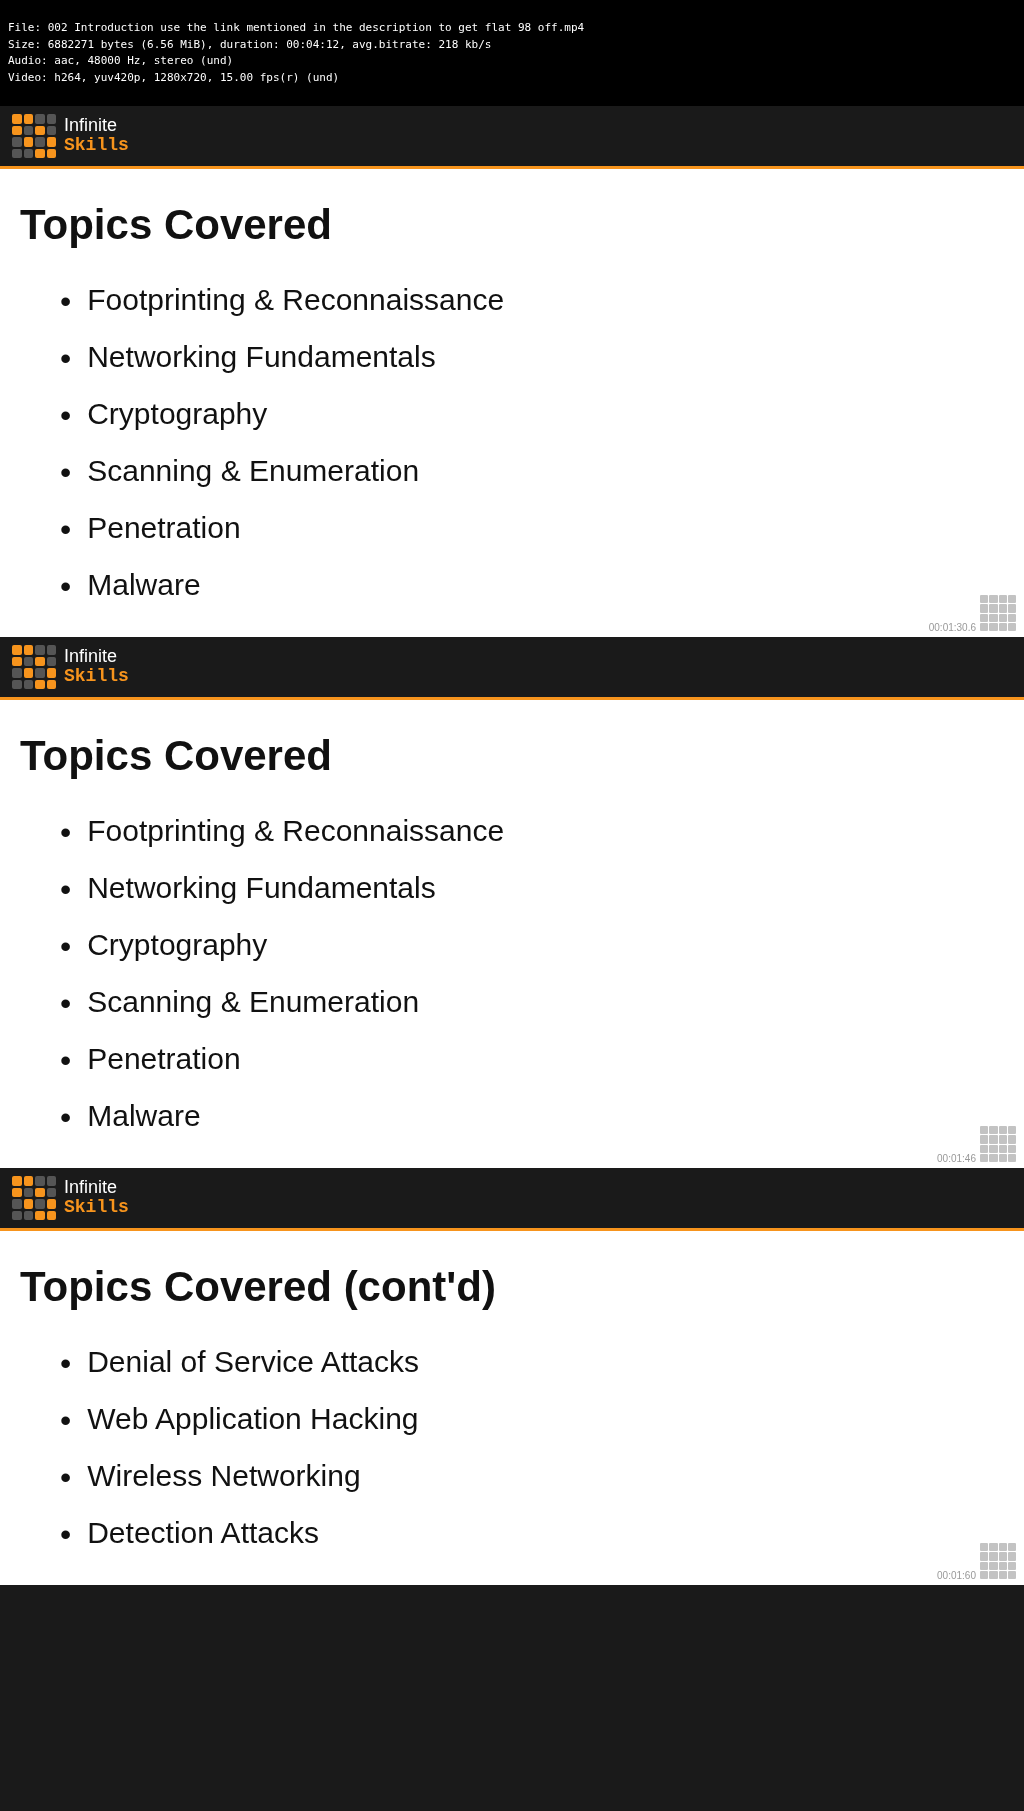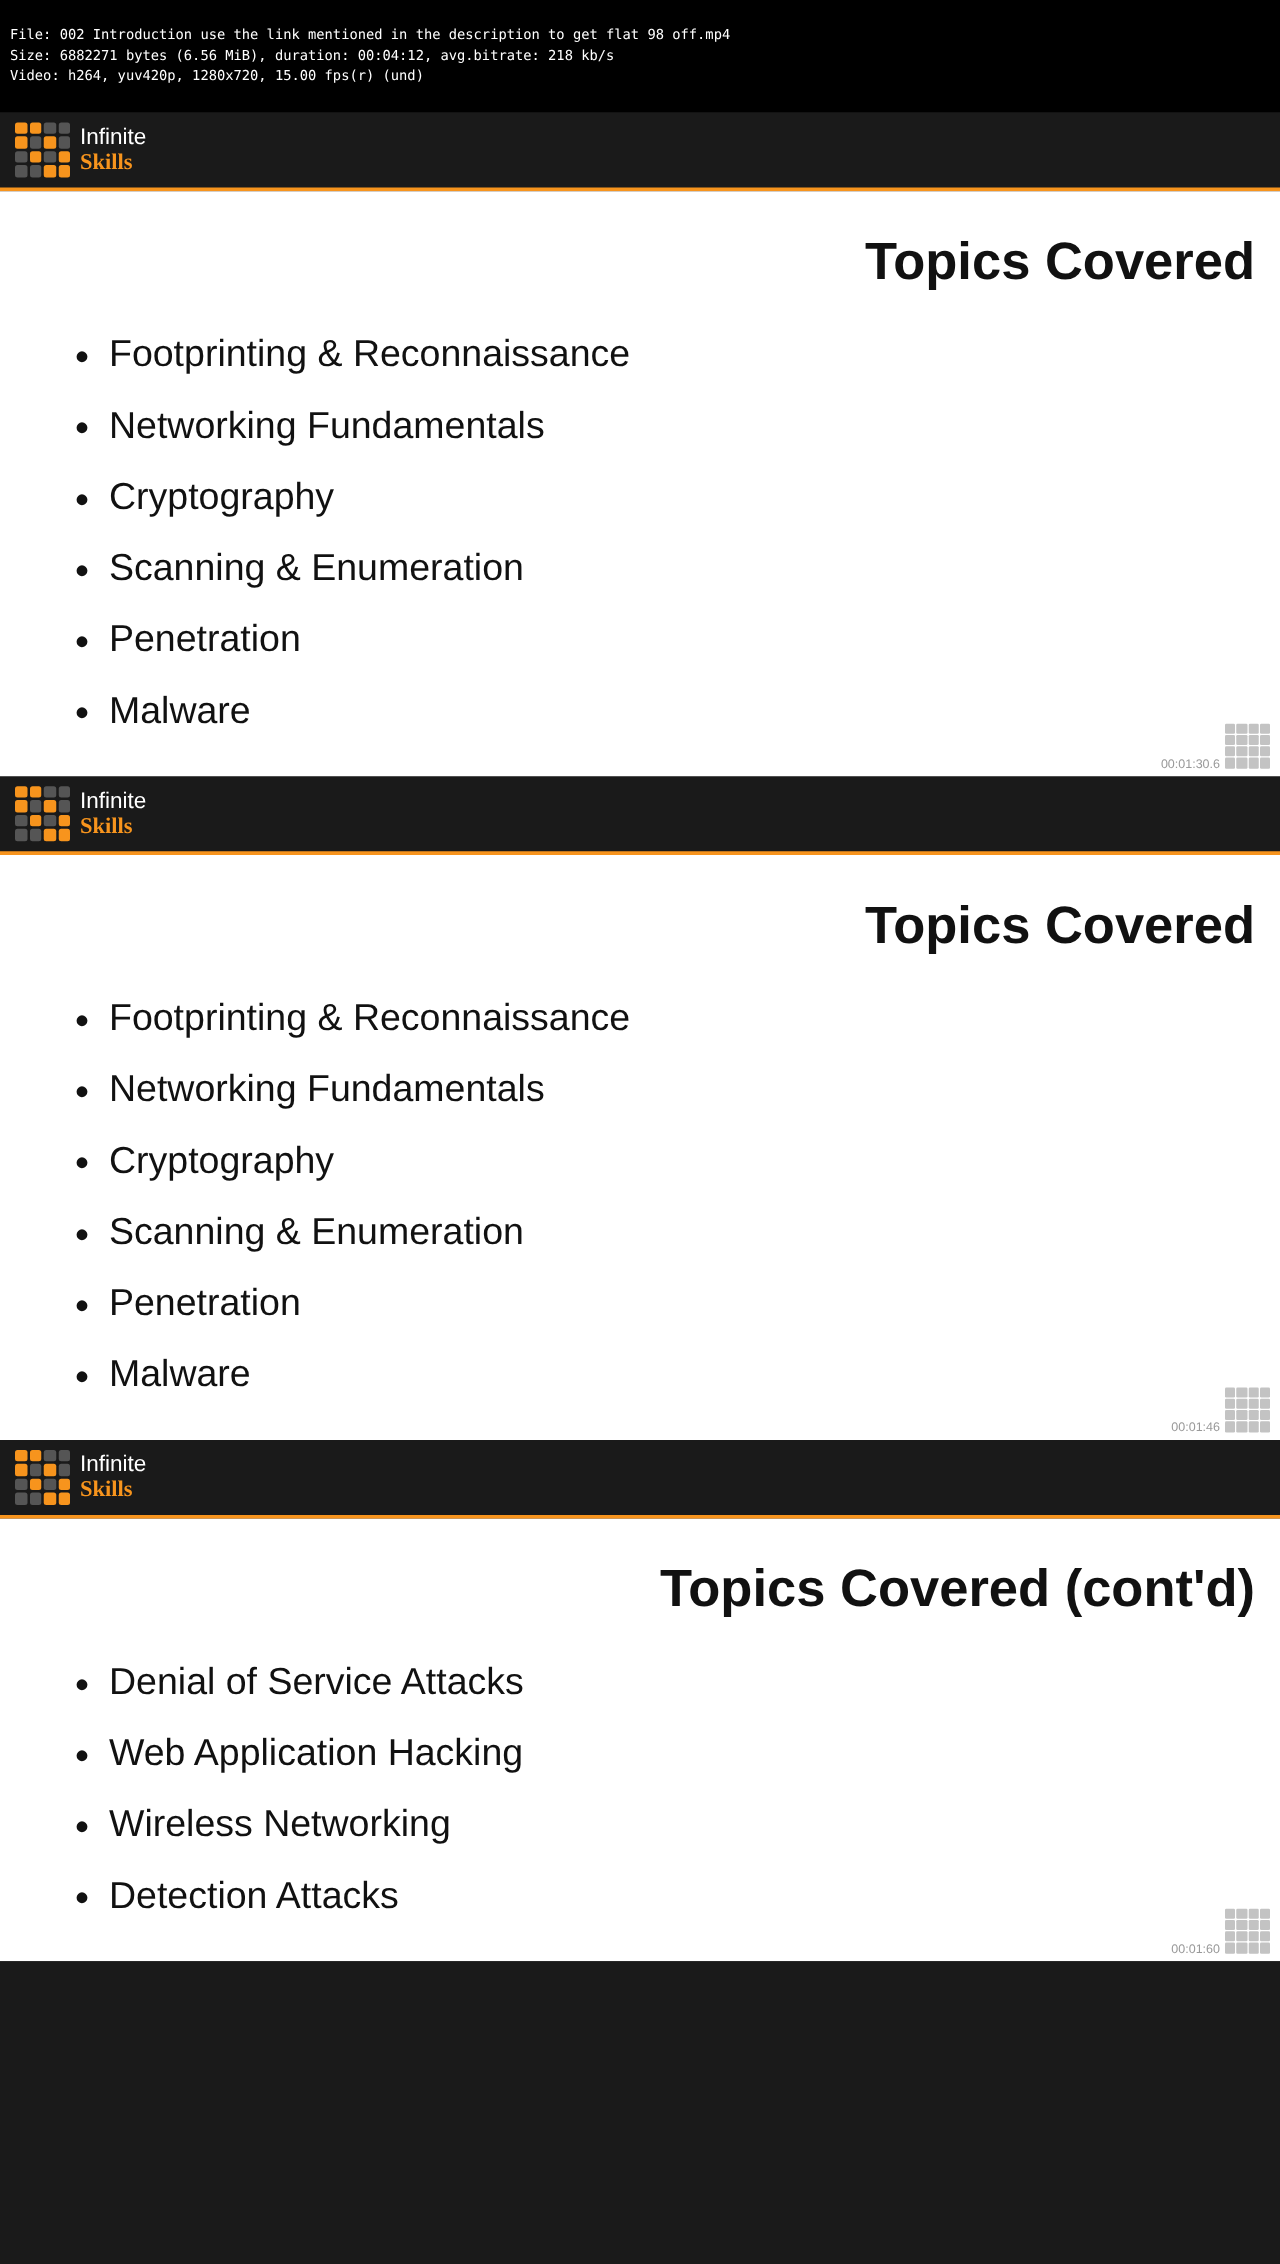--- a/index.html
+++ b/index.html
@@ -62,31 +62,31 @@
     .logo-text .infinite {
       color: #fff;
       font-size: 18px;
       font-family: Arial, sans-serif;
       font-weight: normal;
     }
 
     .logo-text .skills {
       color: #f7941d;
       font-size: 18px;
-      font-family: Liberation Serif, serif;
+      font-family: Liberation Mono, monospace;
       font-weight: bold;
     }
 
     .slide-panel {
       background: #fff;
       position: relative;
     }
 
     .slide-title {
-      text-align: right;
+      text-align: left;
       font-size: 42px;
       font-weight: bold;
       padding: 32px 20px 24px;
       color: #111;
       font-family: 'Trebuchet MS', sans-serif;
     }
 
     .slide-list {
       list-style: none;
       padding: 0 60px 22px 60px;
@@ -139,20 +139,21 @@
       color: #999;
       font-family: Liberation Sans, sans-serif;
     }
   </style>
 </head>
 <body>
 
 <div class="file-info">
   <div>File: 002 Introduction use the link mentioned in the description to get flat 98 off.mp4</div>
   <div>Size: 6882271 bytes (6.56 MiB), duration: 00:04:12, avg.bitrate: 218 kb/s</div>
+  <div>Audio: aac, 48000 Hz, stereo (und)</div>
   <div>Video: h264, yuv420p, 1280x720, 15.00 fps(r) (und)</div>
 </div>
 
 <div class="header-bar">
   <div class="logo-container">
     <div class="logo-grid">
       <div class="logo-cell orange"></div>
       <div class="logo-cell orange"></div>
       <div class="logo-cell dark"></div>
       <div class="logo-cell dark"></div>

